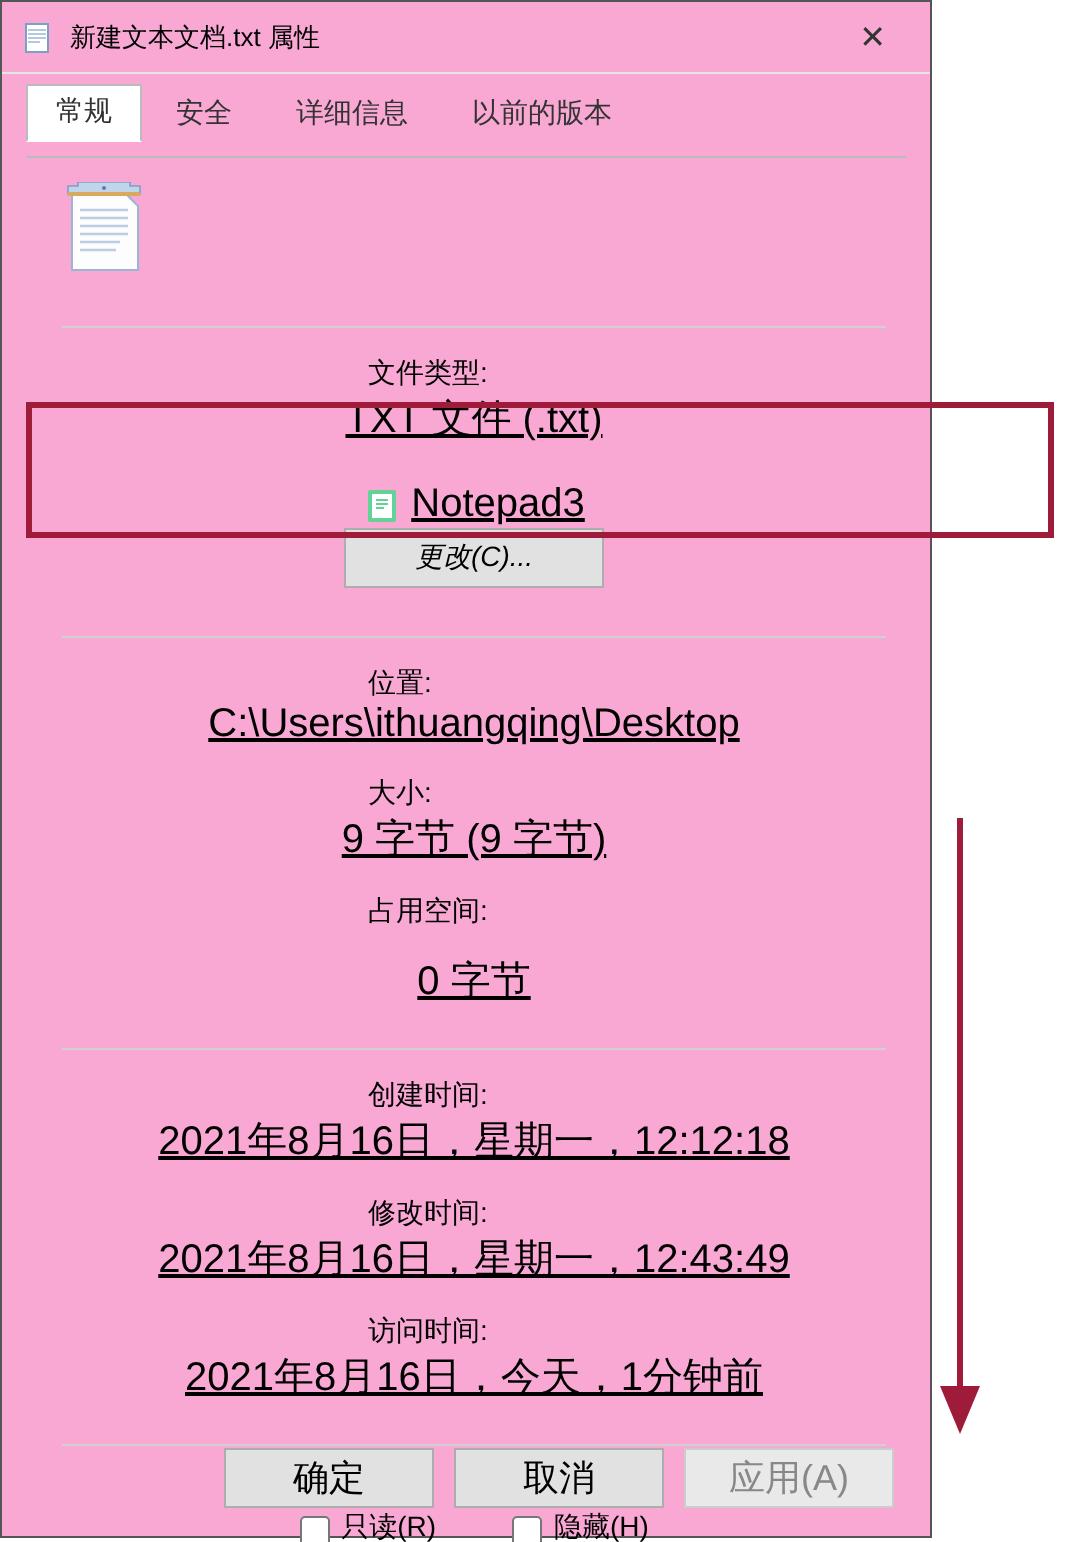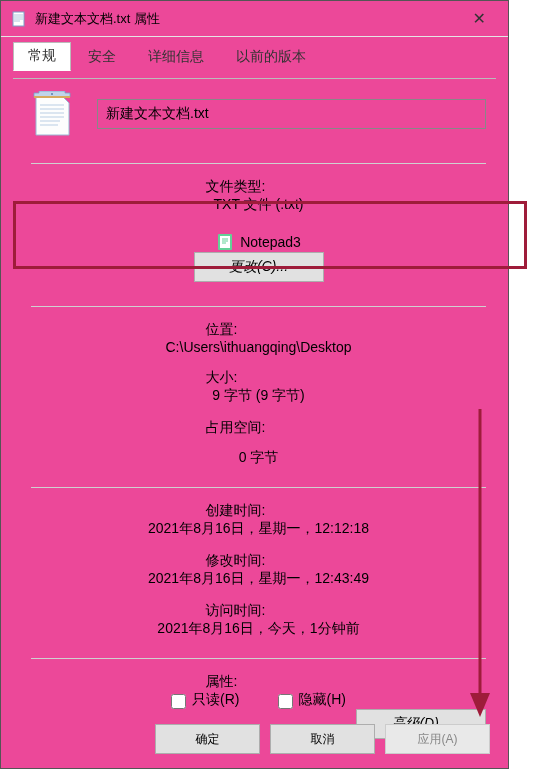--- a/index.html
+++ b/index.html
@@ -5,24 +5,24 @@
     * { box-sizing: border-box; margin: 0; padding: 0; }
     body {
       font-family: "Microsoft YaHei", "Segoe UI", sans-serif;
       font-size: 13px;
       background: #fff;
       width: 543px;
       height: 771px;
       overflow: hidden;
     }
     .window {
-      width: 509px;
+      width: 466px;
       height: 769px;
       border: 1px solid #555;
-      background: #ec4899;
+      background: #f9a8d4;
       position: relative;
     }
     .titlebar {
       height: 36px;
       display: flex;
       align-items: center;
       justify-content: space-between;
       padding: 0 14px 0 10px;
       border-bottom: 1px solid #e5e5e5;
     }
@@ -114,23 +114,24 @@
       margin-bottom: 14px;
       min-height: 22px;
       flex-direction: column;
     }
     .prop-label {
       width: 106px;
       font-size: 14px;
       color: #000;
     }
     .prop-value {
-      font-size: 14px;
+      font-size: 20px;
       color: #000;
       flex: 1;
+      text-decoration: underline;
     }
     .open-with-row {
       display: flex;
       align-items: center;
       min-height: 30px;
     }
     .open-with-row .prop-value {
       display: flex;
       align-items: center;
       gap: 4px;
@@ -179,21 +180,21 @@
     .footer {
       position: absolute;
       bottom: 14px;
       right: 18px;
       display: flex;
       gap: 10px;
     }
     .footer button {
       width: 105px;
       height: 30px;
-      font-size: 12px;
+      font-size: 18px;
       border: 1px solid #adadad;
       background: #e1e1e1;
       cursor: pointer;
     }
     .footer button.disabled {
       color: #888;
       background: #e9e9e9;
       border-color: #ccc;
     }
     .arrow-annotation {
@@ -233,23 +234,20 @@
 
     <div class="file-row">
       <div class="file-icon">
         <svg viewBox="0 0 42 46">
           <path d="M5 6 L32 6 L38 12 L38 44 L5 44 Z" fill="#fdfdfd" stroke="#9ab6d4" stroke-width="1"></path>
           <path d="M3 2 L8 2 L8 0 L34 0 L34 2 L39 2 L39 6 L3 6 Z" fill="#c0d4ea" stroke="#7aa0c8" stroke-width="0.8"></path>
           <circle cx="21" cy="3" r="1" fill="#5a7fa8"></circle>
           <rect x="3" y="5" width="36" height="2" fill="#d8a95e"></rect>
           <path d="M9 14h24M9 18h24M9 22h24M9 26h24M9 30h20M9 34h18" stroke="#b9cde4" stroke-width="1.2"></path>
         </svg>
-      </div>
-      <div class="filename-box">
-        <span>新建文本文档.txt</span>
       </div>
     </div>
 
     <div class="sep"></div>
 
     <div class="prop-row">
       <div class="prop-label">文件类型:</div>
       <div class="prop-value">TXT 文件 (.txt)</div>
     </div>
 

